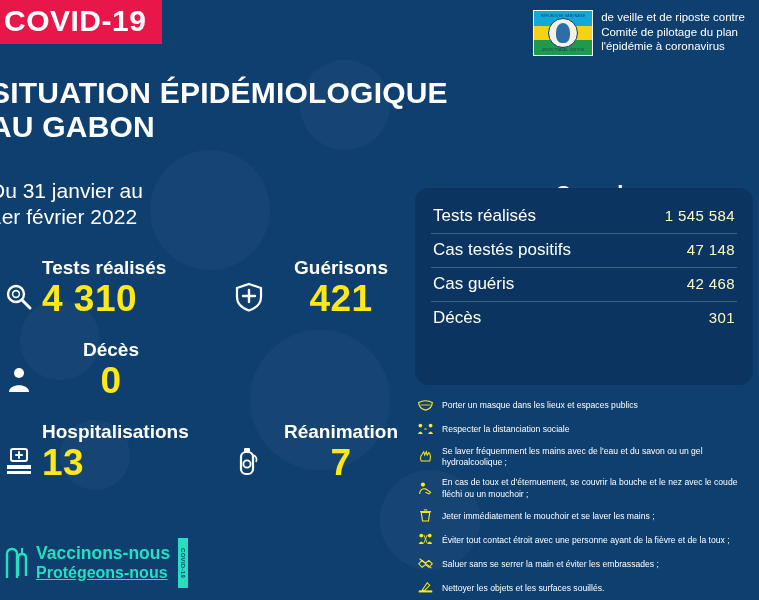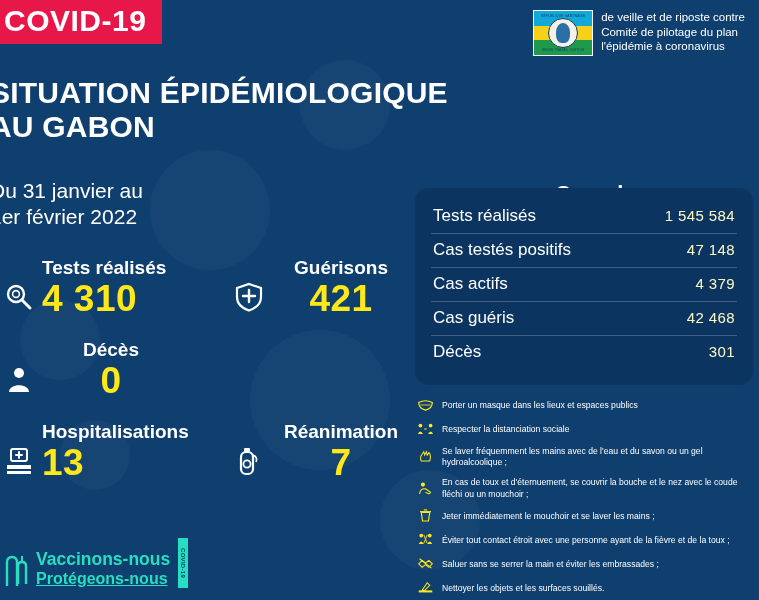--- a/index.html
+++ b/index.html
@@ -184,21 +184,21 @@
     line-height: 1.3;
     color: #ffffff;
     padding-top: 2px;
   }
 
   
   .vaccin {
     position: absolute;
     left: 0; bottom: 12px;
     display: flex;
-    align-items: flex-end;
+    align-items: center;
     gap: 6px;
   }
   .vaccin-mark {
     width: 26px; height: 34px;
     flex: none;
     margin-left: 4px;
   }
   .vaccin-text {
     color: #27dfc0;
     font-size: 17.5px;
@@ -324,24 +324,20 @@
 
 <div class="cumul-title">Cumul</div>
 <div class="cumul-card">
   <div class="cumul-row">
     <span class="cumul-label">Tests réalisés</span>
     <span class="cumul-value">1 545 584</span>
   </div>
   <div class="cumul-row">
     <span class="cumul-label">Cas testés positifs</span>
     <span class="cumul-value">47 148</span>
-  </div>
-  <div class="cumul-row">
-    <span class="cumul-label">Cas actifs</span>
-    <span class="cumul-value">4 379</span>
   </div>
   <div class="cumul-row">
     <span class="cumul-label">Cas guéris</span>
     <span class="cumul-value">42 468</span>
   </div>
   <div class="cumul-row">
     <span class="cumul-label">Décès</span>
     <span class="cumul-value">301</span>
   </div>
 </div>

